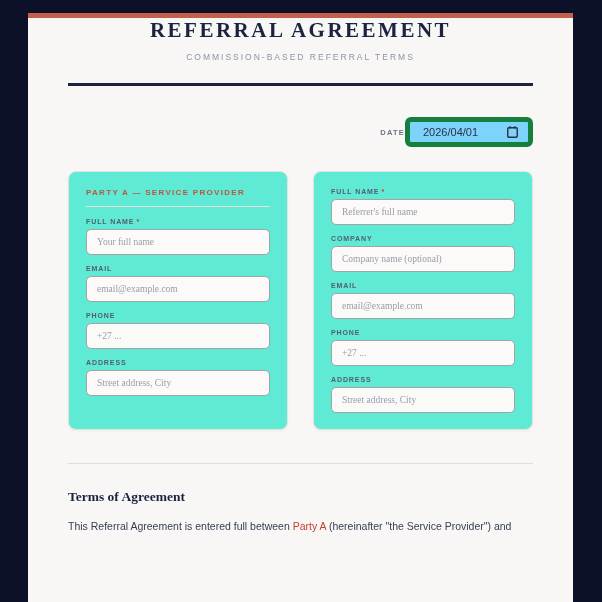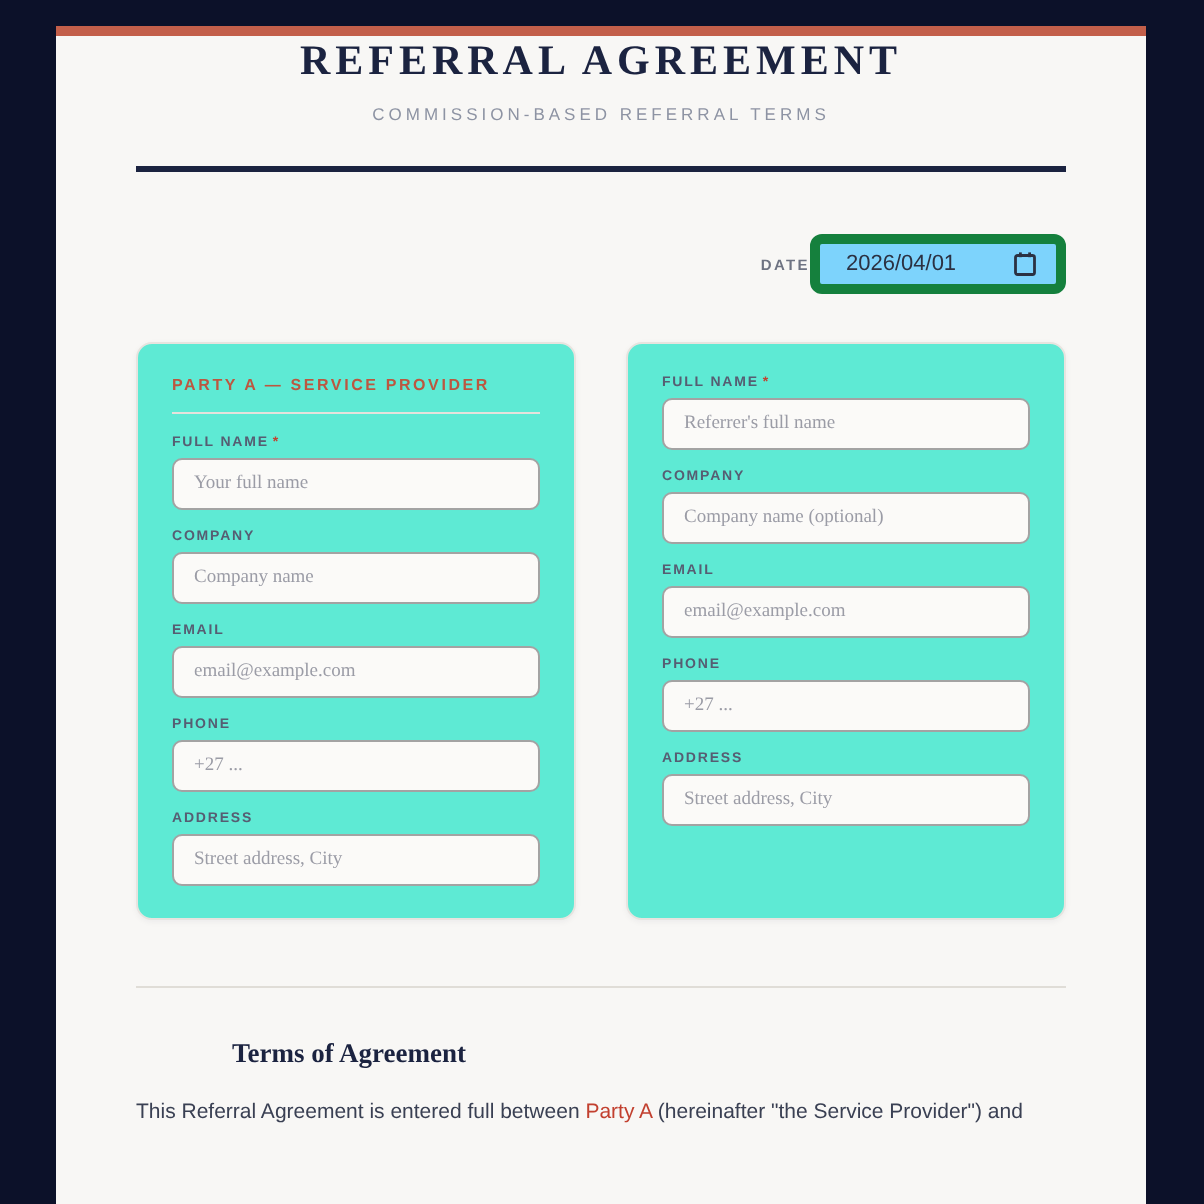--- a/index.html
+++ b/index.html
@@ -117,21 +117,20 @@
     background: #e0ddd7;
     border: none;
     margin-top: 33px;
   }
   .terms-heading {
     margin-top: 25px;
     font-family: "Liberation Serif", serif;
     font-weight: 700;
     font-size: 13.5px;
     color: #1b2340;
-    margin-left: 48px;
   }
   .terms-paragraph {
     margin-top: 14px;
     font-size: 10.5px;
     line-height: 1.5;
     color: #3a4053;
   }
   .terms-paragraph .highlight { color: #c2402f; font-weight: 400; }
 </style>
 </head>
@@ -161,24 +160,20 @@
   <div class="cards">
 
     <div class="card">
       <div class="card-heading">PARTY A — SERVICE PROVIDER</div>
 
       <div class="field">
         <label class="field-label"><span>FULL NAME</span><span class="req">*</span></label>
         <input class="field-input" type="text" placeholder="Your full name" style="">
       </div>
 
-      <div class="field">
-        <label class="field-label">COMPANY</label>
-        <input class="field-input" type="text" placeholder="Company name" style="">
-      </div>
 
       <div class="field">
         <label class="field-label">EMAIL</label>
         <input class="field-input" type="text" placeholder="email@example.com" style="">
       </div>
 
       <div class="field">
         <label class="field-label">PHONE</label>
         <input class="field-input" type="text" placeholder="+27 ..." style="">
       </div>

